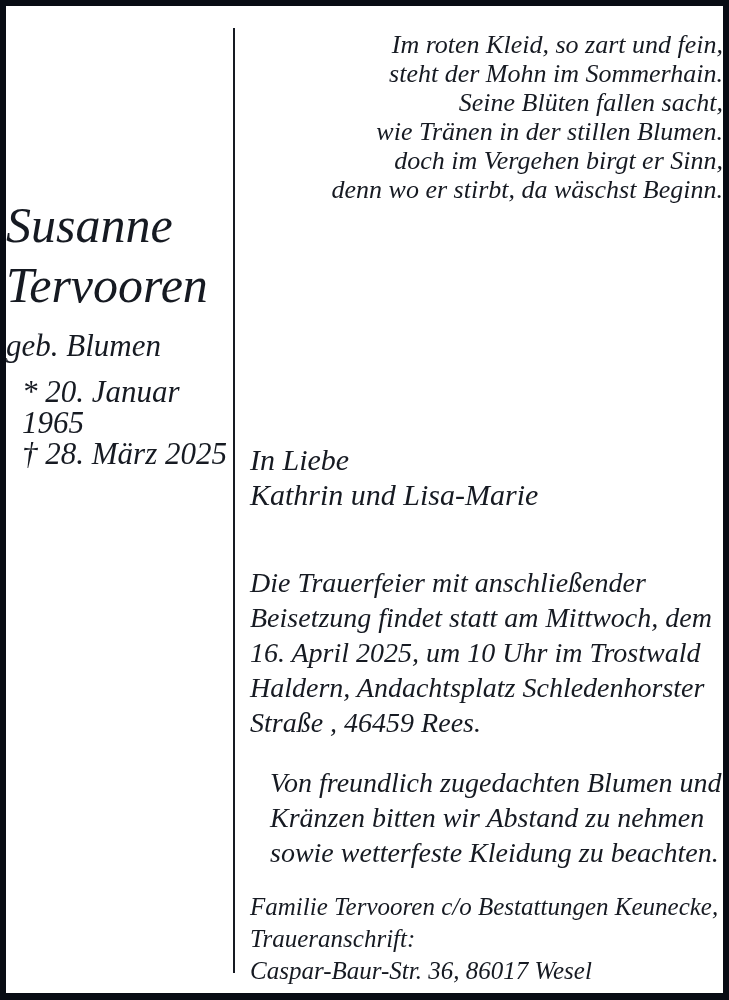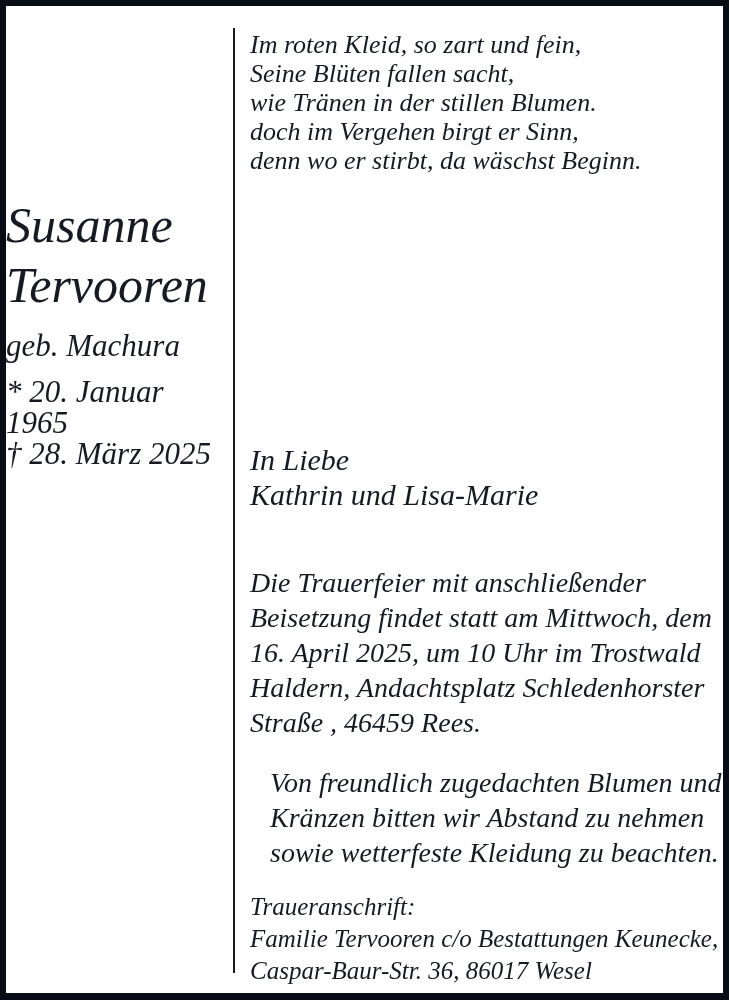--- a/index.html
+++ b/index.html
@@ -33,54 +33,55 @@
     width: 2px;
     height: 945px;
     background: var(--ink);
   }
   .abs { position: absolute; }
 
   
   .left-col { left: 6px; width: 216px; text-align: left; }
   .name-block { top: 195px; font-size: 50px; line-height: 60px; }
   .maiden     { top: 330px; font-size: 31px; line-height: 31px; }
-  .dates      { top: 376px; font-size: 31px; line-height: 31px; }
+  .dates      { top: 376px; font-size: 31px; line-height: 31px; margin-left: 16px; }
 
   
   .right-col { left: 250px; width: 473px; text-align: left; }
-  .poem      { top: 30px;  font-size: 26px; line-height: 29px; }
+  .poem      { top: 30px;  font-size: 26px; line-height: 29px; text-align: right; }
   .closing   { top: 435px; font-size: 30px; line-height: 34px; margin-top: 8px; }
   .mourners  { top: 478px; font-size: 30px; line-height: 34px; }
   .funeral   { top: 565px; font-size: 28px; line-height: 35px; }
   .flowers   { top: 765px; font-size: 28px; line-height: 35px; margin-left: 20px; }
   .address   { top: 891px; font-size: 25px; line-height: 32px; }
 </style>
 </head>
 <body>
 
 <div class="page">
 
   <div class="frame"></div>
 
   <div class="divider"></div>
 
   <div class="abs left-col name-block">
     <div>Susanne</div>
     <div>Tervooren</div>
   </div>
 
-  <div class="abs left-col maiden">geb. Machura</div>
+  <div class="abs left-col maiden">geb. Blumen</div>
 
   <div class="abs left-col dates">
     <div>* 20. Januar 1965</div>
     <div>† 28. März 2025</div>
   </div>
 
   <div class="abs right-col poem">
     <div>Im roten Kleid, so zart und fein,</div>
+    <div>steht der Mohn im Sommerhain.</div>
     <div>Seine Blüten fallen sacht,</div>
     <div>wie Tränen in der stillen Blumen.</div>
     <div>doch im Vergehen birgt er Sinn,</div>
     <div>denn wo er stirbt, da wäschst Beginn.</div>
   </div>
 
   <div class="abs right-col closing">In Liebe</div>
 
   <div class="abs right-col mourners">Kathrin und Lisa-Marie</div>
 
@@ -92,18 +93,18 @@
     <div>Straße , 46459 Rees.</div>
   </div>
 
   <div class="abs right-col flowers">
     <div>Von freundlich zugedachten Blumen und</div>
     <div>Kränzen bitten wir Abstand zu nehmen</div>
     <div>sowie wetterfeste Kleidung zu beachten.</div>
   </div>
 
   <div class="abs right-col address">
+    <div>Familie Tervooren c/o Bestattungen Keunecke,</div>
     <div>Traueranschrift:</div>
-    <div>Familie Tervooren c/o Bestattungen Keunecke,</div>
     <div>Caspar-Baur-Str. 36, 86017 Wesel</div>
   </div>
 
 </div>
 
 </body></html>

